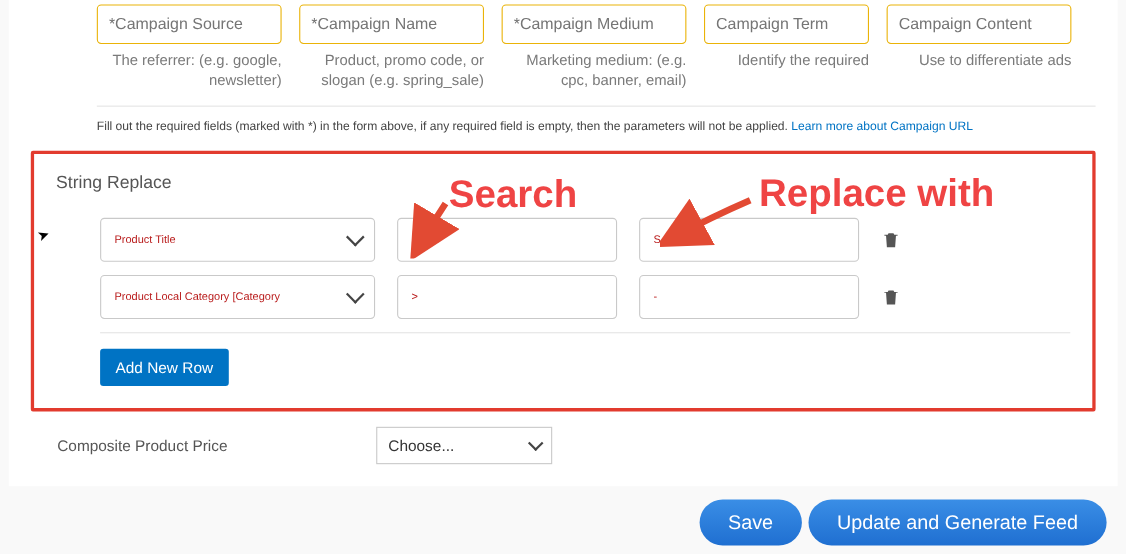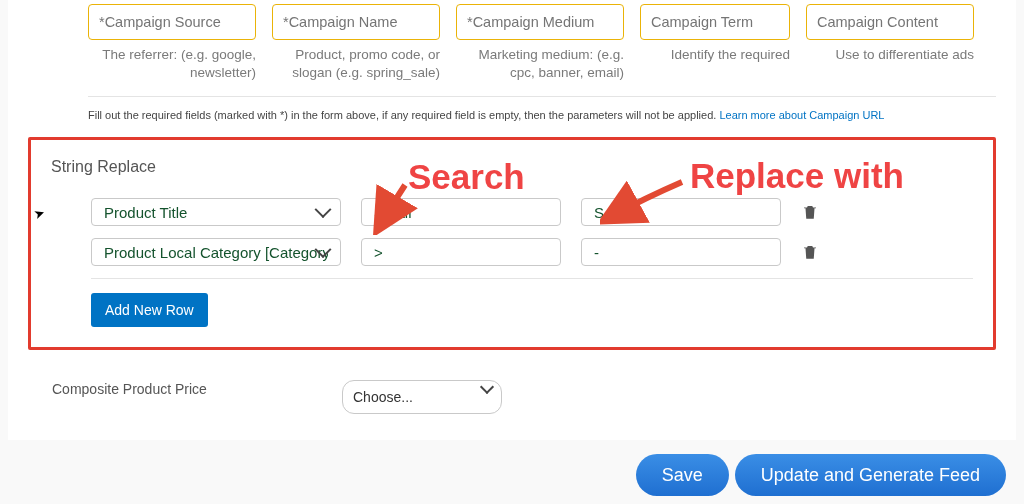--- a/index.html
+++ b/index.html
@@ -73,26 +73,26 @@
     margin-bottom: 12px;
     padding-left: 40px;
   }
   .select-wrap {
     position: relative;
     width: 250px;
   }
   .select-wrap select,
   .txt {
     width: 100%;
-    height: 28px;
+    height: 40px;
     border: 1px solid #c9c9c9;
     border-radius: 4px;
-    font-size: 15px;
+    font-size: 10px;
     padding: 0 12px;
-    color: #14532d;
+    color: #b91c1c;
     background: #fff;
     appearance: none;
   }
   .select-wrap::after {
     content: "";
     position: absolute;
     right: 12px;
     top: 50%;
     width: 10px;
     height: 10px;
@@ -130,27 +130,26 @@
     gap: 30px;
     margin-top: 14px;
     padding-left: 24px;
   }
   .composite-label { font-size: 14px; color: #555; width: 260px;}
   .composite-select-wrap { position: relative; width: 160px; }
   .composite-select {
     width: 100%;
     height: 34px;
     border: 1px solid #c9c9c9;
-    border-radius: 12px;
+    border-radius: 0;
     font-size: 14px;
     padding: 0 10px;
     color: #333;
     background: #fff;
     appearance: none;
-    margin-top: 16px;
   }
   .composite-select-wrap::after {
     content: "";
     position: absolute;
     right: 10px;
     top: 50%;
     width: 8px;
     height: 8px;
     border-right: 2px solid #444;
     border-bottom: 2px solid #444;

